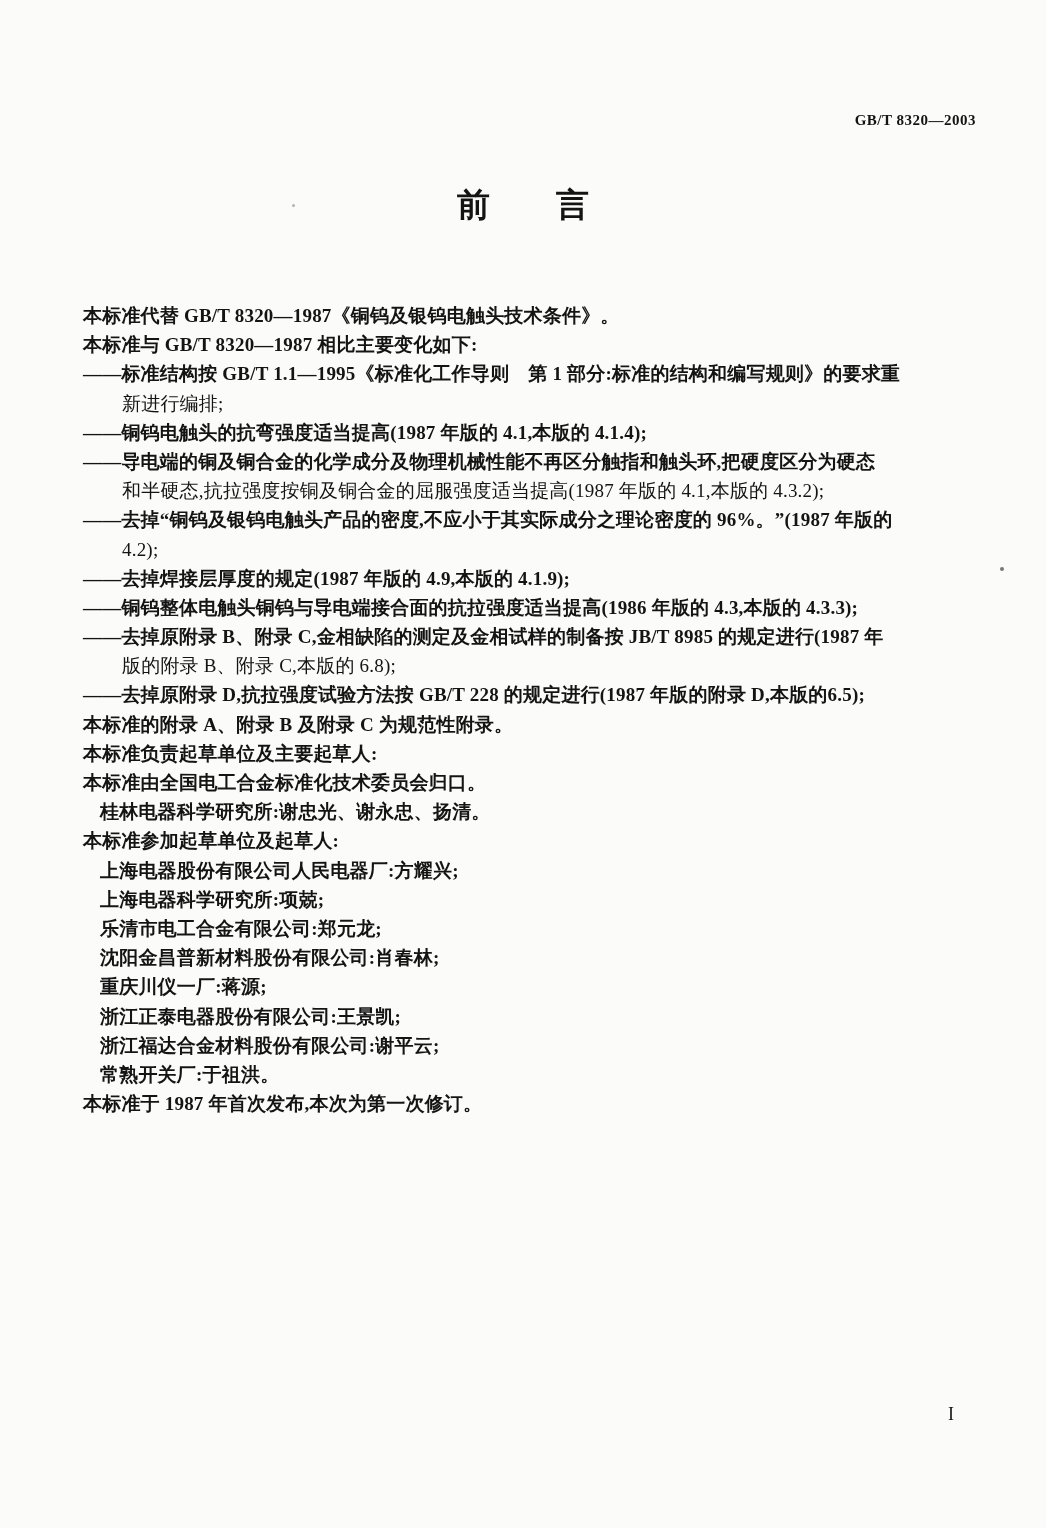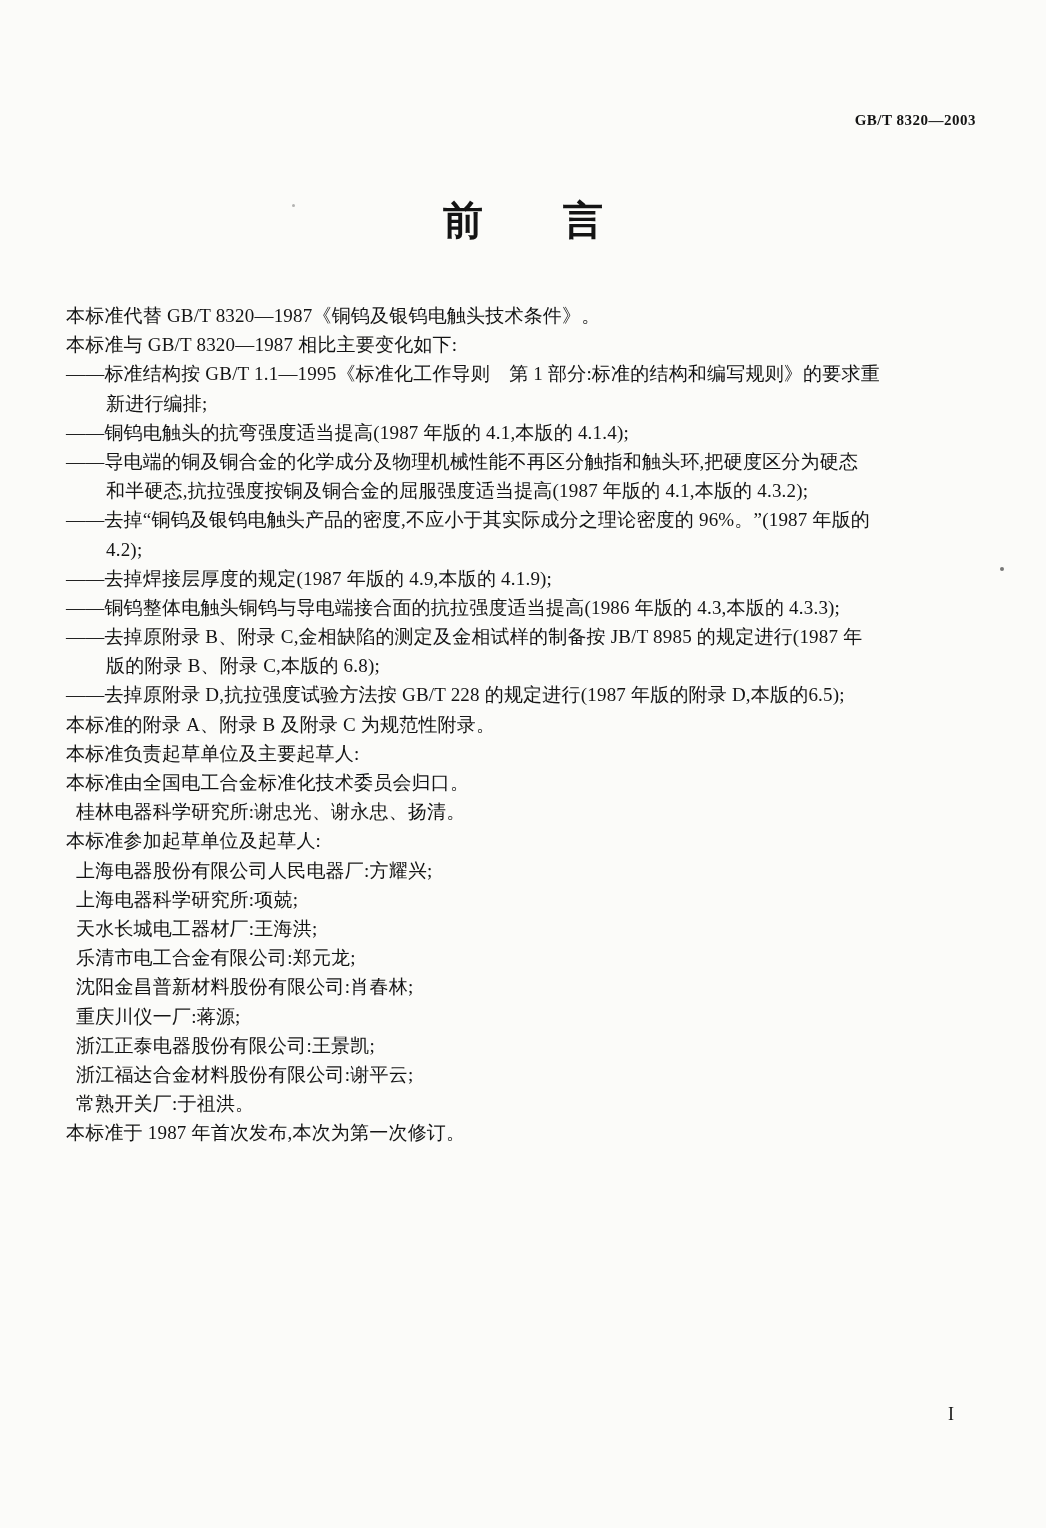--- a/index.html
+++ b/index.html
@@ -19,45 +19,45 @@
     position: absolute;
     top: 112px;
     right: 70px;
     font-size: 15px;
     font-weight: bold;
     letter-spacing: 0.5px;
     font-family: "Liberation Serif", "DejaVu Serif", serif;
   }
   .doc-title {
     position: absolute;
-    top: 199px;
+    top: 187px;
     left: 0;
     width: 100%;
     margin: 0;
     text-align: center;
-    font-size: 40px;
+    font-size: 33px;
     font-weight: bold;
     line-height: 1.1;
   }
   .doc-body {
     position: absolute;
     top: 301px;
     left: 0;
     width: 1046px;
   }
   .line {
     height: 29.2px;
     line-height: 29.2px;
     font-size: 19px;
     white-space: pre;
     letter-spacing: 0.2px;
   }
-  .indent-para { padding-left: 66px; }
-  .indent-cont { padding-left: 106px; }
-  .indent-deep { padding-left: 76px; }
+  .indent-para { padding-left: 83px; font-weight: bold; }
+  .indent-cont { padding-left: 106px; margin-left: 16px; }
+  .indent-deep { padding-left: 100px; font-weight: bold; }
   .page-number {
     position: absolute;
     top: 1404px;
     left: 948px;
     font-size: 18px;
     letter-spacing: 1px;
   }
   .speck {
     position: absolute;
     background: #777;
@@ -90,21 +90,20 @@
       <div class="line indent-para">——去掉原附录 B、附录 C,金相缺陷的测定及金相试样的制备按 JB/T 8985 的规定进行(1987 年</div>
       <div class="line indent-cont">版的附录 B、附录 C,本版的 6.8);</div>
       <div class="line indent-para">——去掉原附录 D,抗拉强度试验方法按 GB/T 228 的规定进行(1987 年版的附录 D,本版的6.5);</div>
       <div class="line indent-para">本标准的附录 A、附录 B 及附录 C 为规范性附录。</div>
       <div class="line indent-para">本标准负责起草单位及主要起草人:</div>
       <div class="line indent-para">本标准由全国电工合金标准化技术委员会归口。</div>
       <div class="line indent-deep">桂林电器科学研究所:谢忠光、谢永忠、扬清。</div>
       <div class="line indent-para">本标准参加起草单位及起草人:</div>
       <div class="line indent-deep">上海电器股份有限公司人民电器厂:方耀兴;</div>
       <div class="line indent-deep">上海电器科学研究所:项兢;</div>
-      <div class="line indent-deep">天水长城电工器材厂:王海洪;</div>
       <div class="line indent-deep">乐清市电工合金有限公司:郑元龙;</div>
       <div class="line indent-deep">沈阳金昌普新材料股份有限公司:肖春林;</div>
       <div class="line indent-deep">重庆川仪一厂:蒋源;</div>
       <div class="line indent-deep">浙江正泰电器股份有限公司:王景凯;</div>
       <div class="line indent-deep">浙江福达合金材料股份有限公司:谢平云;</div>
       <div class="line indent-deep">常熟开关厂:于祖洪。</div>
       <div class="line indent-para">本标准于 1987 年首次发布,本次为第一次修订。</div>
     </div>
 
   <div class="page-number">I</div>

